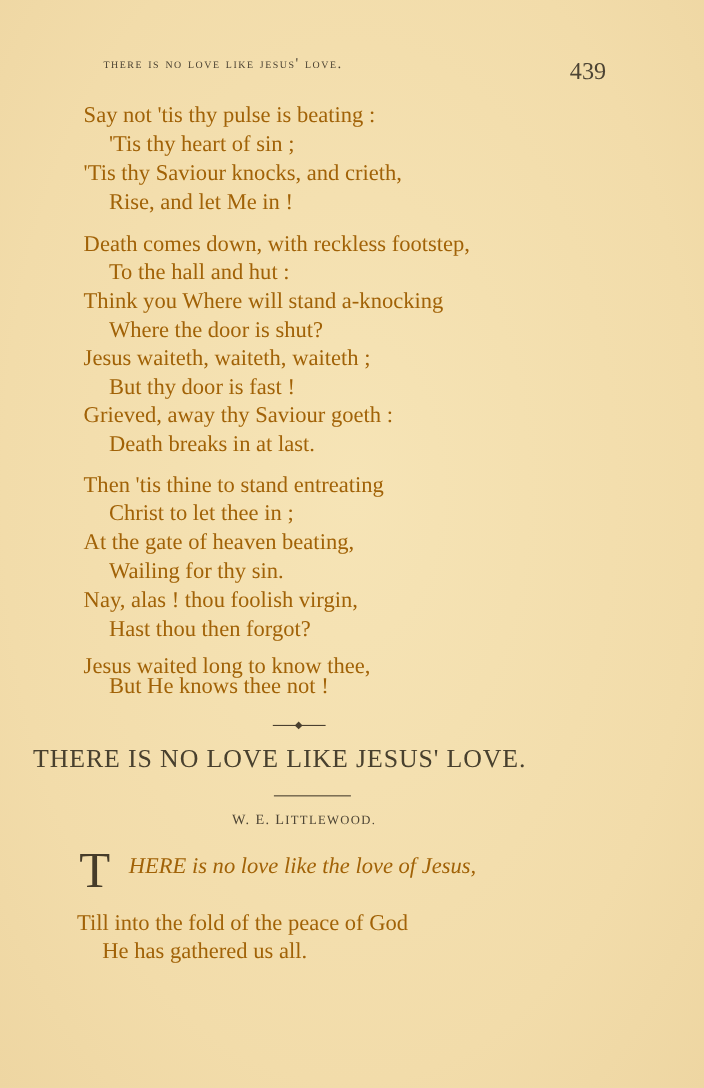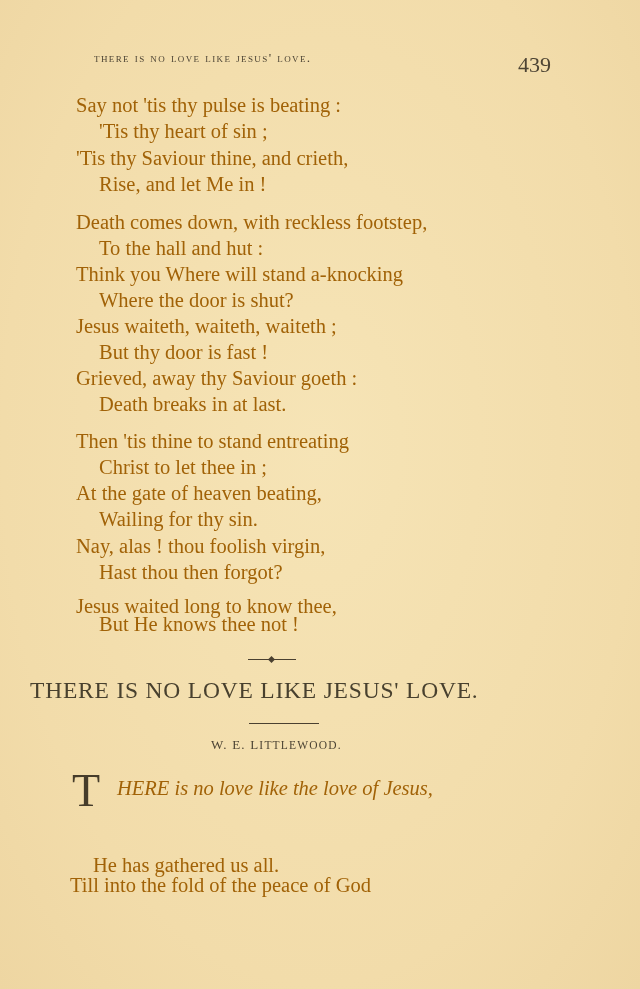--- a/index.html
+++ b/index.html
@@ -57,21 +57,21 @@
 <body>
 
 <div class="page">
 
   <div class="running-head">THERE IS NO LOVE LIKE JESUS' LOVE.</div>
   <div class="page-number">439</div>
 
   <div>
     <div class="line l1" style="top:92px">Say not 'tis thy pulse is beating :</div>
     <div class="line l2" style="top:118px">'Tis thy heart of sin ;</div>
-    <div class="line l1" style="top:145px">'Tis thy Saviour thine, and crieth,</div>
+    <div class="line l1" style="top:145px">'Tis thy Saviour knocks, and crieth,</div>
     <div class="line l2" style="top:171px">Rise, and let Me in !</div>
   </div>
 
   <div>
     <div class="line l1" style="top:209px">Death comes down, with reckless footstep,</div>
     <div class="line l2" style="top:235px">To the hall and hut :</div>
     <div class="line l1" style="top:261px">Think you Where will stand a-knocking</div>
     <div class="line l2" style="top:287px">Where the door is shut?</div>
     <div class="line l1" style="top:313px">Jesus waiteth, waiteth, waiteth ;</div>
     <div class="line l2" style="top:339px">But thy door is fast !</div>
@@ -94,16 +94,16 @@
     <div class="bar"></div>
     <div class="dot"></div>
   </div>
 
   <div class="title">THERE IS NO LOVE LIKE JESUS' LOVE.</div>
   <div class="title-rule"></div>
   <div class="author"><span class="big">W. E. L</span><span>ITTLEWOOD.</span></div>
 
   <div class="dropcap">T</div>
   <div class="line dc" style="top:775px">HERE is no love like the love of Jesus,</div>
-  <div class="line l1" style="top:872px; left:70px">Till into the fold of the peace of God</div>
+  <div class="line l1" style="top:826px; left:70px">Till into the fold of the peace of God</div>
   <div class="line l2" style="top:852px; left:93px">He has gathered us all.</div>
 
 </div>
 
 </body></html>

